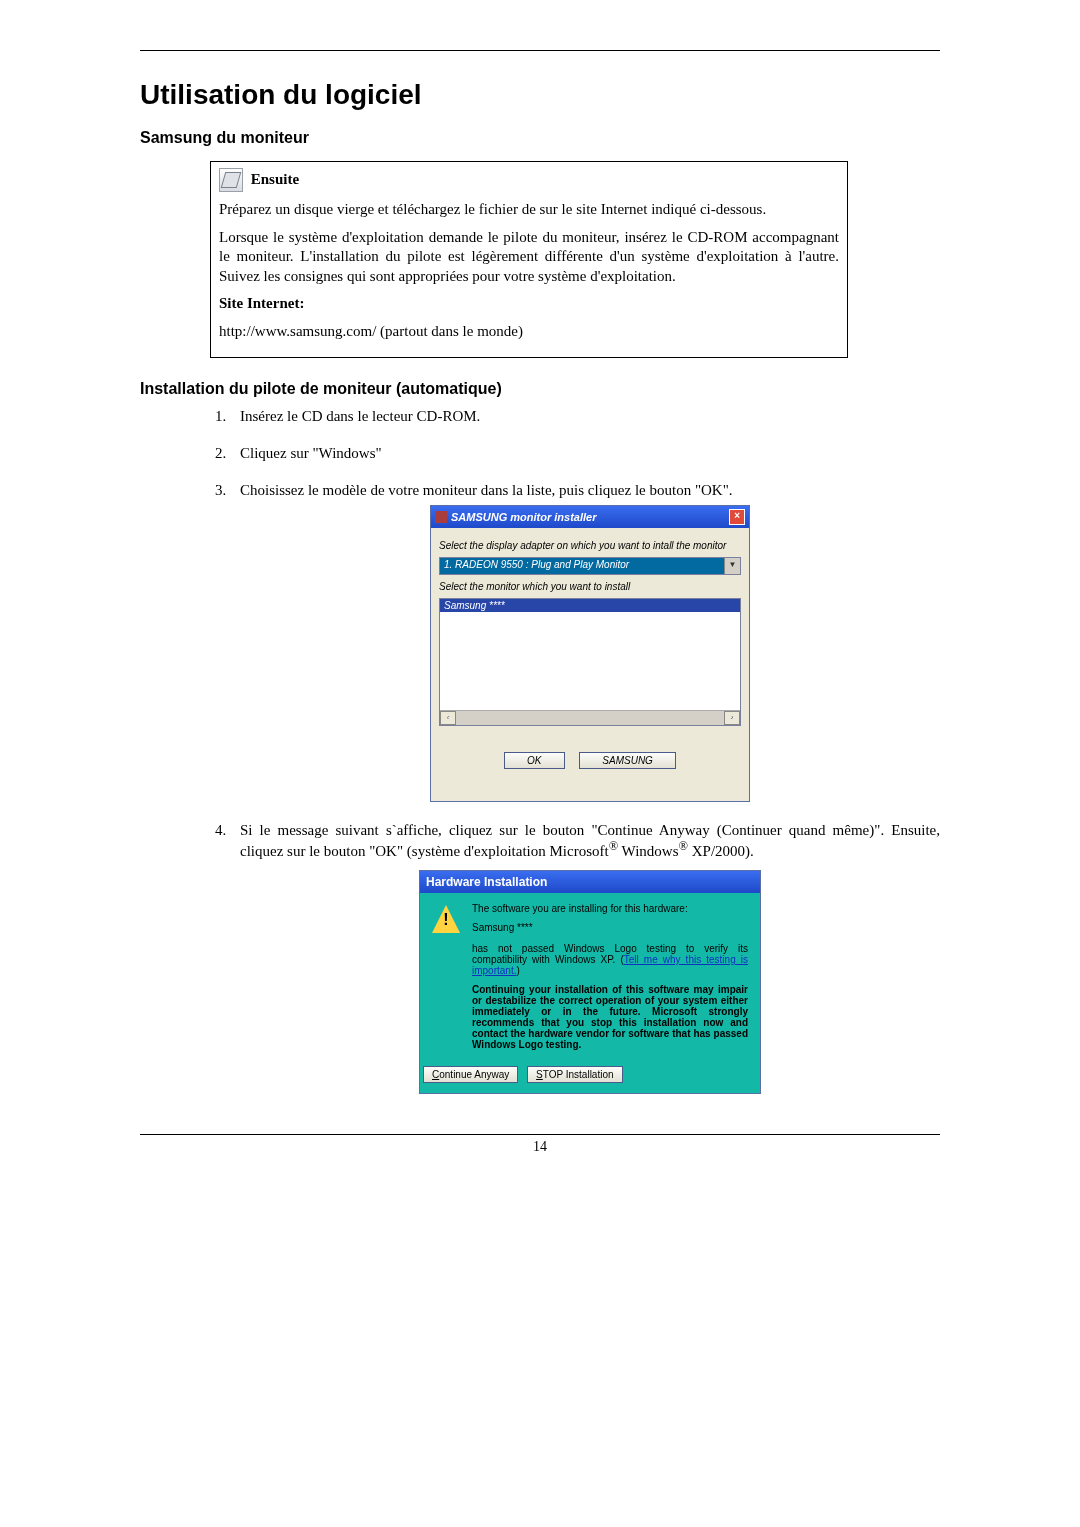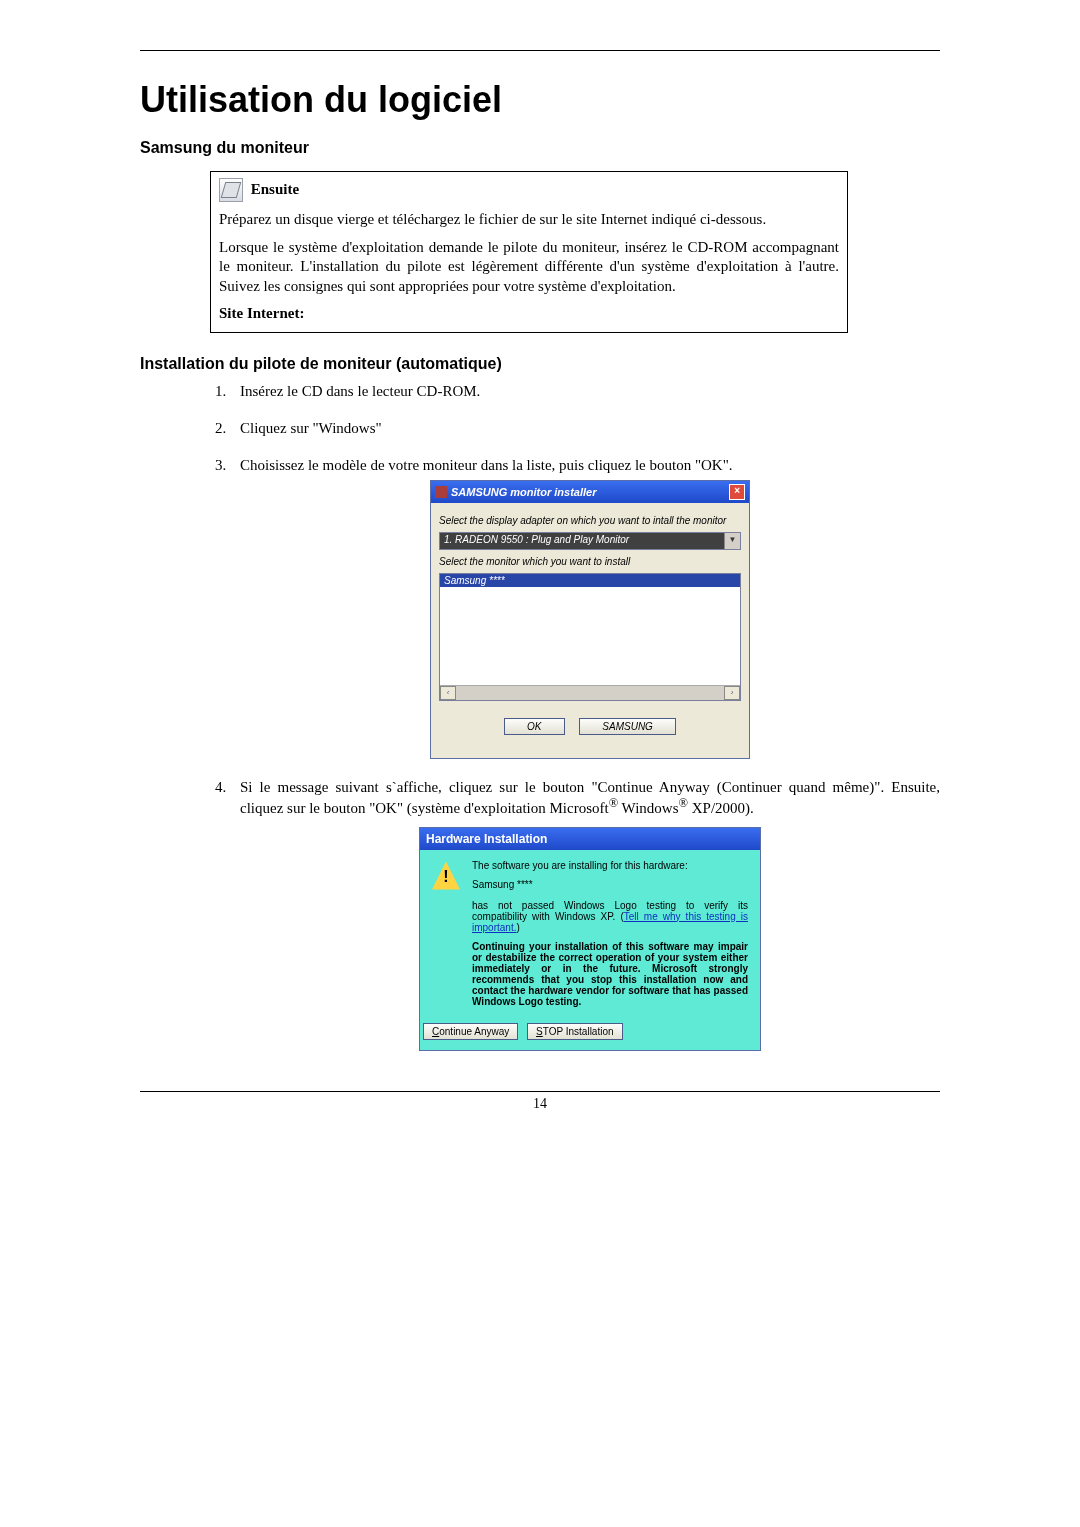--- a/index.html
+++ b/index.html
@@ -14,21 +14,21 @@
     margin: 0 auto;
     padding: 50px 40px 30px 40px;
   }
   .top-rule {
     border-top: 1px solid #000;
     margin: 0 0 28px 0;
   }
   h1.main-heading {
     font-family: Arial, Helvetica, sans-serif;
     font-weight: bold;
-    font-size: 36px;
+    font-size: 28px;
     margin: 0 0 18px 0;
   }
   h2.sub-heading {
     font-family: Arial, Helvetica, sans-serif;
     font-weight: bold;
     font-size: 16px;
     margin: 0 0 14px 0;
   }
   h2.sub-heading-2 {
     font-family: Arial, Helvetica, sans-serif;
@@ -121,21 +121,21 @@
     text-align: center;
     font-family: Arial, sans-serif;
   }
   .dlg1 .body { padding: 6px 8px 0 8px; }
   .dlg1 .instr { margin: 6px 0; }
   .dlg1 .dropdown {
     display: flex; border: 1px solid #7a7f9e; background: #fff; height: 16px;
     font-size: 10px;
   }
   .dlg1 .dropdown .sel {
-    flex: 1; background: #404040; color: #fff; padding: 1px 4px;
+    flex: 1; background: #0369a1; color: #fff; padding: 1px 4px;
     white-space: nowrap; overflow: hidden;
   }
   .dlg1 .dropdown .arrow {
     width: 15px; background: #d4d0c8; border-left: 1px solid #888;
     text-align: center; line-height: 14px; font-size: 8px; color: #333;
   }
   .dlg1 .listbox {
     margin-top: 4px; border: 1px solid #7a7f9e; background: #fff;
     height: 126px; overflow: hidden; position: relative;
   }
@@ -151,30 +151,30 @@
     text-align: center; line-height: 11px; font-size: 8px; color: #4a5a8a;
   }
   .dlg1 .hscroll .htrack { flex: 1; }
   .dlg1 .btn-row { text-align: center; margin-top: 10px; }
   .dlg1 .xp-btn {
     display: inline-block;
     border: 1px solid #4a5a8a;
     background: linear-gradient(#fdfdfb, #e3e1d3);
     padding: 2px 22px;
     font-size: 10px;
-    margin: 7px 6px;
+    margin: 16px 6px;
     cursor: pointer;
     text-align: center;
   }
 
   
   .dlg2 {
     width: 340px;
     margin: 10px auto 0;
-    background: #5eead4;
+    background: #14b8a6;
     border: 1px solid #5a6fa5;
     font-family: Tahoma, Arial, sans-serif;
     font-size: 10px;
     padding-bottom: 10px;
   }
   .dlg2 .titlebar2 {
     background: linear-gradient(#3a6df0, #1e49c9);
     color: #fff;
     padding: 4px 6px;
     font-weight: bold;
@@ -230,20 +230,21 @@
 
   <h1 class="main-heading">Utilisation du logiciel</h1>
   <h2 class="sub-heading">Samsung du moniteur</h2>
 
   <div class="note-box">
     <span class="note-icon"></span>
     <span class="note-head">Ensuite</span>
     <p>Préparez un disque vierge et téléchargez le fichier de sur le site Internet indiqué ci-dessous.</p>
     <p>Lorsque le système d'exploitation demande le pilote du moniteur, insérez le CD-ROM accompagnant le moniteur. L'installation du pilote est légèrement différente d'un système d'exploitation à l'autre. Suivez les consignes qui sont appropriées pour votre système d'exploitation.</p>
     <div class="site-label">Site Internet:</div>
+    <p>http://www.samsung.com/ (partout dans le monde)</p>
   </div>
 
   <h2 class="sub-heading-2">Installation du pilote de moniteur (automatique)</h2>
 
   <ol class="steps">
     <li>Insérez le CD dans le lecteur CD-ROM.</li>
     <li>Cliquez sur "Windows"</li>
     <li>
       <span>Choisissez le modèle de votre moniteur dans la liste, puis cliquez le bouton "OK".</span>
 

